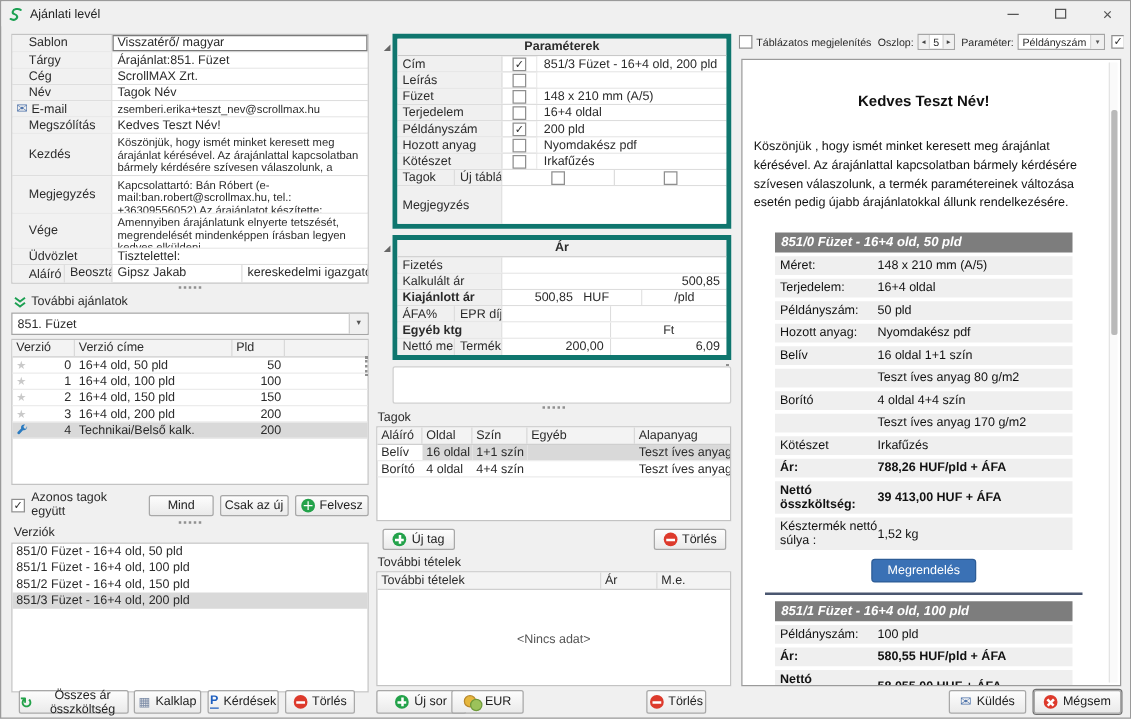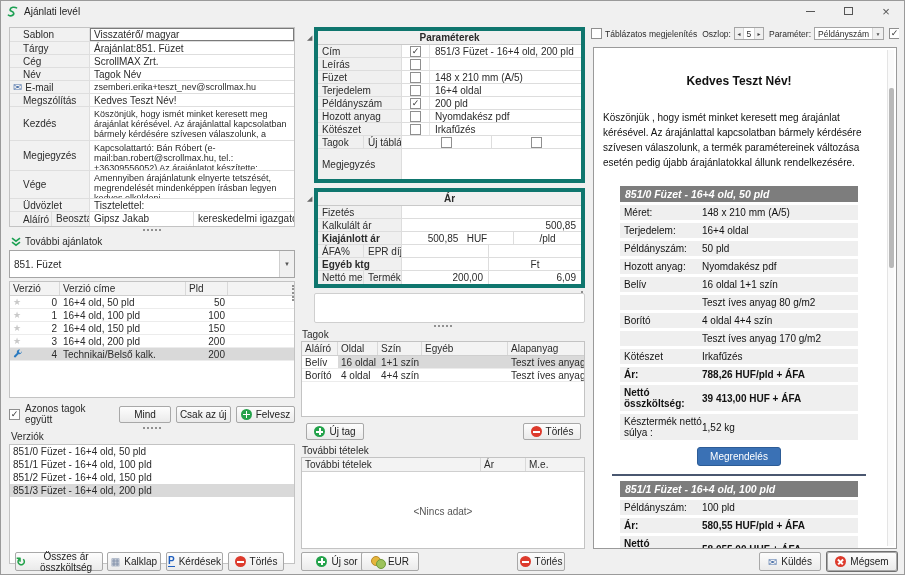--- a/index.html
+++ b/index.html
@@ -45,21 +45,21 @@
   .form { border:1px solid #c3c3c3; background:#fff; }
   .frow { display:flex; border-bottom:1px solid #dedede; }
   .frow:last-child { border-bottom:none; }
   .flab { width:80px; background:#f1f1f1; border-right:1px solid #dedede; padding:1px 3px 1px 13px; display:flex; align-items:center; gap:3px; flex:0 0 auto; overflow:hidden; white-space:nowrap; }
   .flab.iconed { padding-left:3px; }
   .fval { flex:1; background:#fff; padding:1px 4px; display:flex; align-items:center; overflow:hidden; }
   .fval.multi { font-size:9px; line-height:10px; align-items:flex-start; padding-top:2px; }
   .fval.focus { outline:1px solid #7a7a7a; outline-offset:-1px; }
   .sign-cell { border-right:1px solid #dedede; padding:1px 4px; overflow:hidden; white-space:nowrap; }
   .sec-head { display:flex; align-items:center; gap:4px; margin:5px 0 3px 2px; }
-  .combo { height:28px; border:1px solid #a5a5a5; background:#fff; display:flex; align-items:center; }
+  .combo { height:18px; border:1px solid #a5a5a5; background:#fff; display:flex; align-items:center; }
   .combo .cval { flex:1; padding:0 4px; overflow:hidden; white-space:nowrap; }
   .combo .carr { width:15px; align-self:stretch; background:#f0f0f0; border-left:1px solid #cfcfcf; display:flex; align-items:center; justify-content:center; font-size:6px; color:#555; }
   .tbl-wrap { border:1px solid #c3c3c3; background:#fff; margin-top:3px; }
   .tbl-wrap .thr { display:flex; background:#f3f3f3; border-bottom:1px solid #cfcfcf; height:14px; align-items:flex-end; }
   .tbl-wrap .thc { border-right:1px solid #d9d9d9; padding:0 3px; height:100%; display:flex; align-items:center; overflow:hidden; white-space:nowrap; }
   .tbl-wrap .tr { display:flex; height:13px; border-bottom:1px solid #ececec; align-items:center; }
   .tbl-wrap .tr.sel { background:#d9d9d9; }
   .tbl-wrap .td { padding:0 3px; overflow:hidden; white-space:nowrap; height:100%; display:flex; align-items:center; }
   .offers .c1 { width:50px; justify-content:space-between; }
   .offers .c2 { width:126px; }

